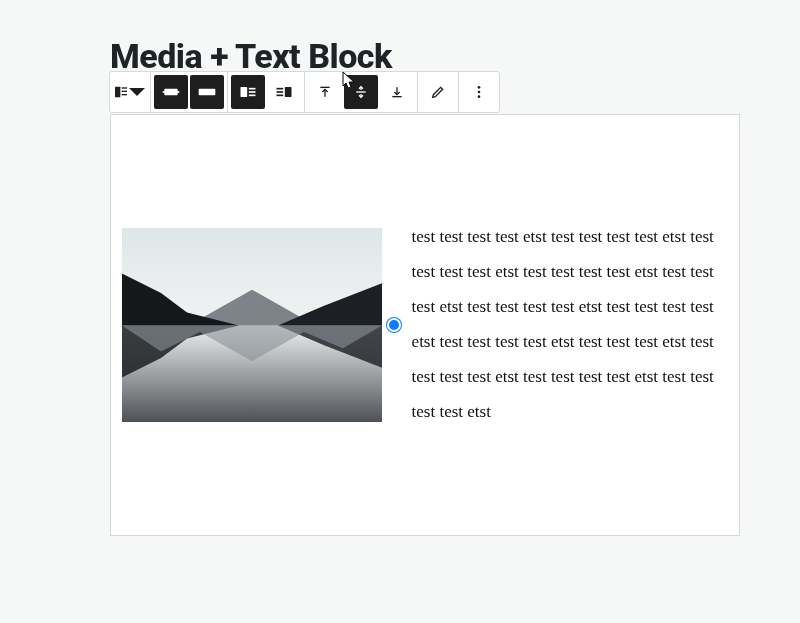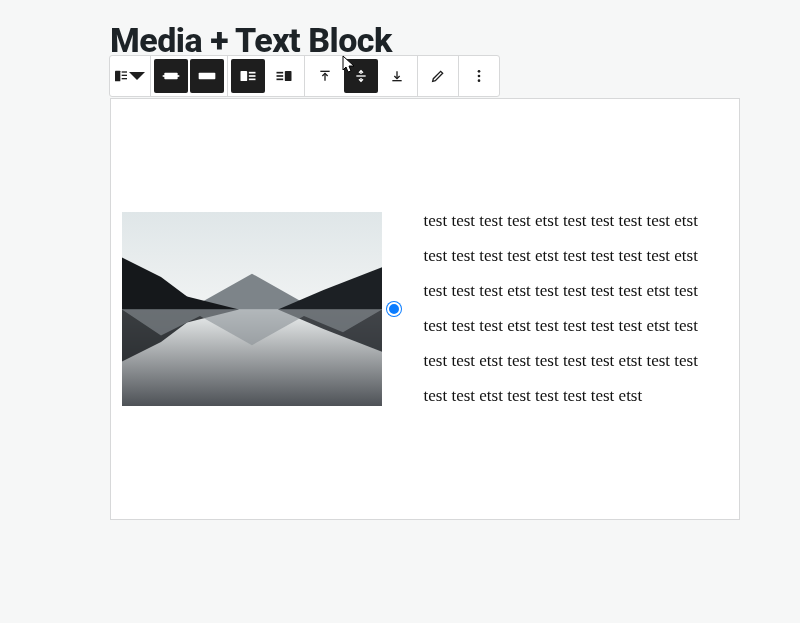--- a/index.html
+++ b/index.html
@@ -1,17 +1,17 @@
 <!DOCTYPE html>
 <html><head>
 <meta charset="utf-8">
 <style>
   * { box-sizing: border-box; margin: 0; padding: 0; }
   html, body { width: 800px; height: 623px; background: #f6f7f7; font-family: -apple-system, BlinkMacSystemFont, "Segoe UI", Roboto, sans-serif; }
-  .page { padding: 20px 60px 40px 110px; }
+  .page { padding: 36px 60px 40px 110px; }
   .title { font-size: 34px; font-weight: 800; color: #1d2327; letter-spacing: -0.5px; margin-bottom: 38px; }
 
   .block-wrap { position: relative; border: 1px solid #d7d8d9; background: #fff; }
   .toolbar {
     position: absolute; top: -44px; left: -2px;
     display: flex; align-items: stretch;
     background: #fff; border: 1px solid #d7d8d9; border-radius: 3px;
     height: 42px;
   }
   .tb-group { display: flex; align-items: center; padding: 0 2px; }
@@ -23,21 +23,21 @@
     color: #1e1e1e; cursor: pointer;
   }
   .tb-btn.active { background: #1e1e1e; color: #fff; }
   .tb-btn svg { width: 20px; height: 20px; display: block; }
   .tb-btn.small svg { width: 16px; height: 16px; }
   .dropdown-caret { display:inline-block; margin-left:-2px; }
 
   .media-text { display: flex; align-items: center; min-height: 420px; position: relative; }
   .media-col { width: 45%; display:flex; align-items:center; justify-content:center; position:relative; }
   .text-col { width: 55%; padding: 14px 18px 14px 18px; font-family: Georgia, "Times New Roman", serif; font-size: 17px; line-height: 2.05; color: #111; }
-  .text-col p { margin: 12px; white-space: normal; font-family: Liberation Serif, serif; }
+  .text-col p { margin: 0; white-space: normal; font-family: Liberation Serif, serif; }
 
   
   .handle {
     position: absolute;
     left: 45%;
     top: 50%;
     transform: translate(-50%, -50%);
     width: 14px; height: 14px; border-radius: 50%;
     background: #0a7cff; border: 2px solid #fff; box-shadow: 0 0 0 1px #0a7cff;
   }

